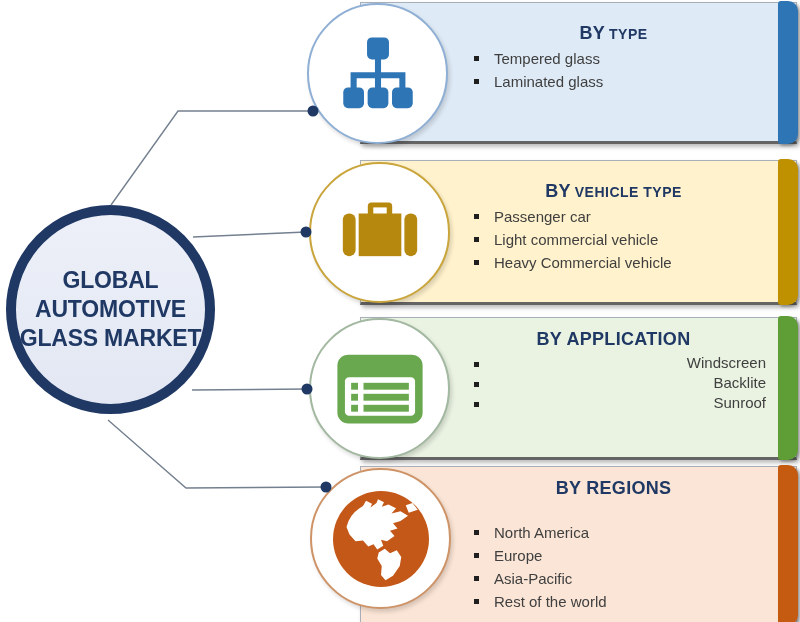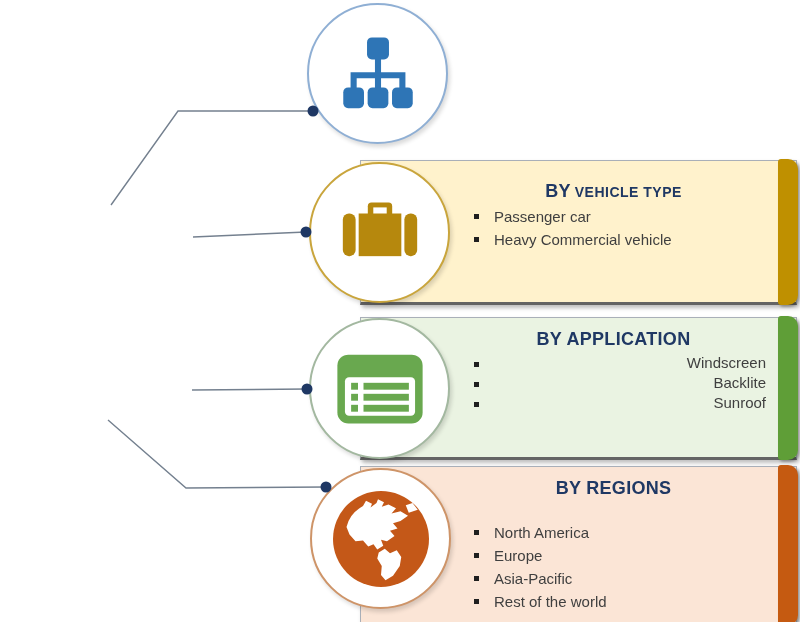--- a/index.html
+++ b/index.html
@@ -124,26 +124,37 @@
     stroke:var(--connector);
     stroke-width:1.4;
   }
   .connectors .dot{fill:var(--navy);}
 </style>
 </head>
 <body>
 
 <div class="canvas">
 
+  <section class="panel p1" style="--fill: #DEEAF6; --bar: #2E75B6; --accent: #2E75B6; --circle-border: #8FAFD4;">
+    <div class="panel-content">
+      <h2 class="panel-title"><span class="t-big">BY</span><span class="t-small">TYPE</span></h2>
+      <ul class="panel-list">
+        <li>Tempered glass</li>
+        <li>Laminated glass</li>
+      </ul>
+    </div>
+    <div class="panel-bar"></div>
+  </section>
 
   <section class="panel p2" style="--fill: #FFF2CC; --bar: #BF9000; --accent: #B6880D; --circle-border: #C9A53C;">
     <div class="panel-content">
       <h2 class="panel-title"><span class="t-big">BY</span><span class="t-small">VEHICLE TYPE</span></h2>
       <ul class="panel-list">
         <li>Passenger car</li>
+        <li>Light commercial vehicle</li>
         <li>Heavy Commercial vehicle</li>
       </ul>
     </div>
     <div class="panel-bar"></div>
   </section>
 
   <section class="panel p3" style="--fill: #EAF3E2; --bar: #5F9E37; --accent: #69A84F; --circle-border: #A3B8A0;">
     <div class="panel-content">
       <h2 class="panel-title"><span class="t-big">BY APPLICATION</span></h2>
       <ul class="panel-list">
@@ -203,20 +214,27 @@
 
   <div class="icon-circle c4" style="--fill: #FBE5D6; --bar: #C55A11; --accent: #C45818; --circle-border: #CE9468;">
     <svg width="96" height="96" viewBox="0 0 64 64">
       <circle class="icon-fill" cx="32" cy="32" r="32"></circle>
       <path fill="#ffffff" d="M9,24 Q11,15 20,10 L22,6.5 26,8.5 25,11 29,8 30,5.5 34,7.5 32.5,10.5 37,9 42,11.5 39,15 45,13.5 50,16.5 45,20 40,21.5 43,25 38,26.5 41,30 36,33.5 32,32.5 33.5,36.5 29.5,39 27,35.5 23.5,37 20,33 15,33.5 11,29 Z"></path>
       <path fill="#ffffff" d="M30.5,41 34.5,38.5 38,41.5 42.5,39.5 45.5,44 44.5,50 40,56.5 35,59.5 32,56 32.5,50 29.5,45 Z"></path>
       <path fill="#ffffff" d="M48.5,9.5 53,8 56.5,12.5 50.5,14.5 Z"></path>
     </svg>
   </div>
 
+  <div class="hub">
+    <div class="hub-text">
+      <div>GLOBAL</div>
+      <div>AUTOMOTIVE</div>
+      <div>GLASS MARKET</div>
+    </div>
+  </div>
 
   <svg class="connectors" viewBox="0 0 800 622">
     <polyline class="line" points="111,205 178,111 313,111"></polyline>
     <polyline class="line" points="193,237 306,232"></polyline>
     <polyline class="line" points="192,390 307,389"></polyline>
     <polyline class="line" points="108,420 186,488 326,487"></polyline>
     <circle class="dot" cx="313" cy="111" r="5.5"></circle>
     <circle class="dot" cx="306" cy="232" r="5.5"></circle>
     <circle class="dot" cx="307" cy="389" r="5.5"></circle>
     <circle class="dot" cx="326" cy="487" r="5.5"></circle>

